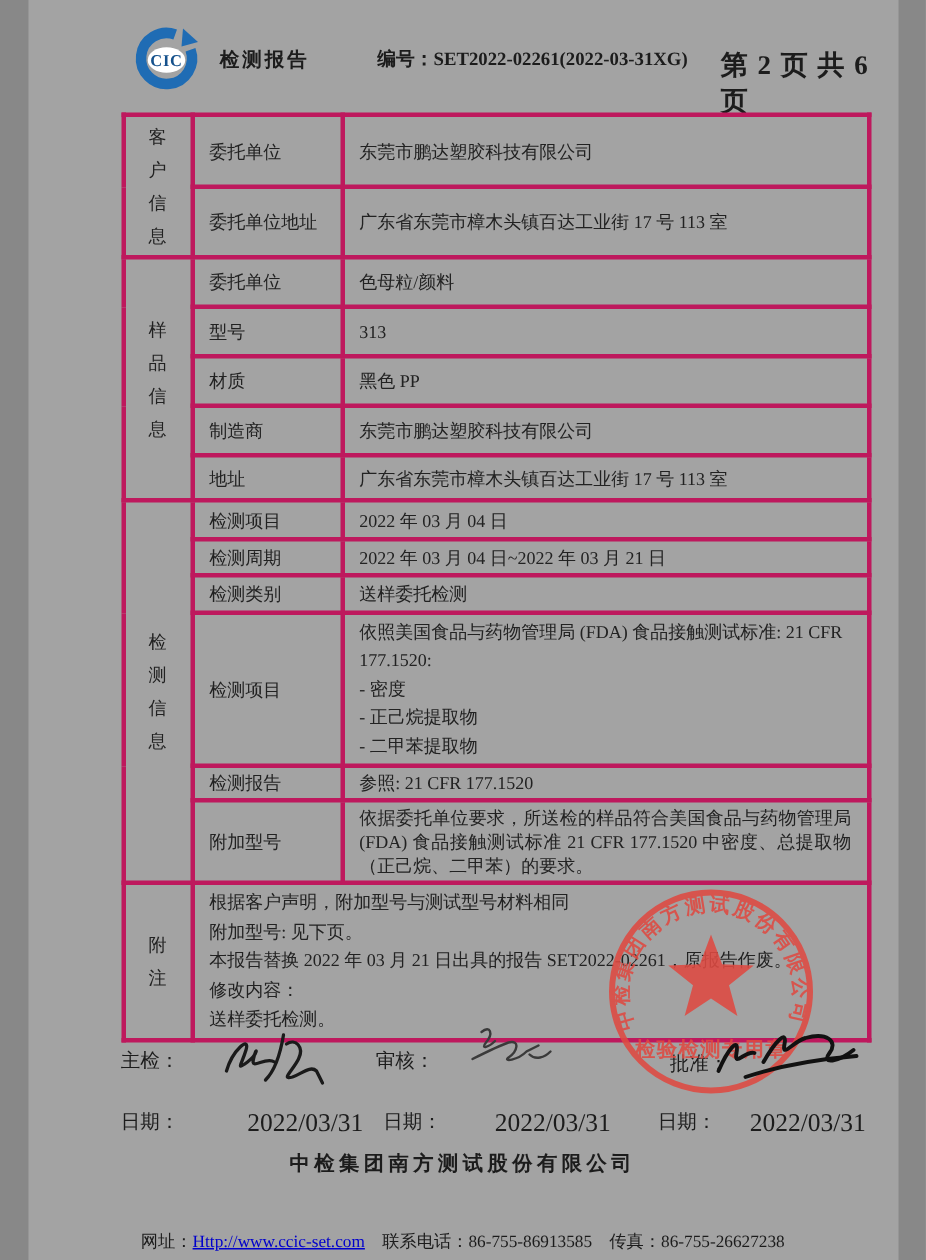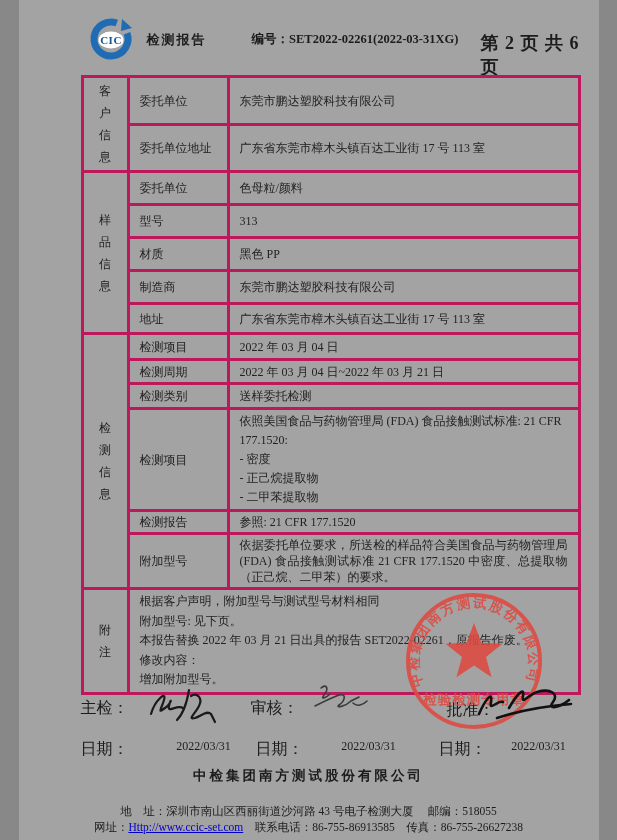--- a/index.html
+++ b/index.html
@@ -25,22 +25,22 @@
   }
   td.sec { text-align:center; padding:2px 3px; }
   td.sec div { line-height:22px; }
   td.items { vertical-align:middle; padding-top:6px; padding-bottom:6px; }
   td.items div { line-height:19px; }
   td.concl { line-height:16px; text-align:justify; padding-top:4px; padding-bottom:4px; }
   td.note  { vertical-align:middle; padding-top:6px; padding-bottom:6px;font-family:Liberation Serif, serif; }
   td.note div { line-height:19.5px; }
 
   
-  .siglabel { font-size:16px; }
-  .dateval  { font-size:12px; text-align:center; }
+  .siglabel { font-size:13px; }
+  .dateval  { font-size:17px; text-align:center; }
   .sigimg   { position:absolute; }
 
   
   .stamp { position:absolute; left:371px; top:577px; z-index:4; opacity:.88; pointer-events:none; }
   .sig-approver { z-index:5; }
 
   
   .ft-company { left:0; top:767px; width:100%; text-align:center; font-size:13.5px; font-weight:bold; letter-spacing:3px; }
   .ft-line1   { left:0; top:804px; width:100%; text-align:center; font-size:11.5px; }
   .ft-line2   { left:0; top:820px; width:100%; text-align:center; font-size:11.5px; }
@@ -145,21 +145,21 @@
 
     <tr style="height:97px">
       <td class="sec">
         <div>附注</div>
       </td>
       <td class="note" colspan="2">
         <div>根据客户声明，附加型号与测试型号材料相同</div>
         <div>附加型号: 见下页。</div>
         <div>本报告替换 2022 年 03 月 21 日出具的报告 SET2022-02261，原报告作废。</div>
         <div>修改内容：</div>
-        <div>增加附加型号。</div>
+        <div>送样委托检测。</div>
       </td>
     </tr>
   </tbody>
     </table>
 
   <span class="abs siglabel" style="left:62px; top:698px;">主检：</span>
   <svg class="sigimg" style="left:124px; top:680px;" width="78" height="48" viewBox="0 0 78 48">
     <g fill="none" stroke="#1a1a1a" stroke-width="2.2" stroke-linecap="round">
       <path d="M8 34 C12 20 24 10 21 20 C18 30 14 34 22 28 C30 22 28 16 26 26 C24 34 34 24 40 28"></path>
       <path d="M46 10 C44 22 40 34 34 40"></path>
@@ -198,18 +198,17 @@
     </defs>
     <circle cx="84" cy="84" r="66" fill="none" stroke="#df4a42" stroke-width="4"></circle>
     <polygon fill="#df4a42" points="84,46 91.4,65.8 112.5,66.7 96,79.9 101.6,100.3 84,88.6 66.4,100.3 72,79.9 55.5,66.7 76.6,65.8"></polygon>
     <text font-size="13.5" font-weight="bold" fill="#df4a42" letter-spacing="2" font-family="Liberation Serif, serif">
       <textPath href="#ringArc" startOffset="2">中检集团南方测试股份有限公司</textPath>
     </text>
     <text x="84" y="127" text-anchor="middle" font-size="13.5" font-weight="bold" fill="#df4a42" letter-spacing="1" font-family="Liberation Serif, serif">检验检测专用章</text>
   </svg>
 
   <div class="abs ft-company">中检集团南方测试股份有限公司</div>
-  <div class="abs ft-line1">地　址：深圳市南山区西丽街道沙河路 43 号电子检测大厦　 邮编：518055</div>
   <div class="abs ft-line2">
     <span>网址：</span><a class="ft-link" href="#">Http://www.ccic-set.com</a><span>　联系电话：86-755-86913585　传真：86-755-26627238</span>
   </div>
 
 </div>
 
 </body></html>

